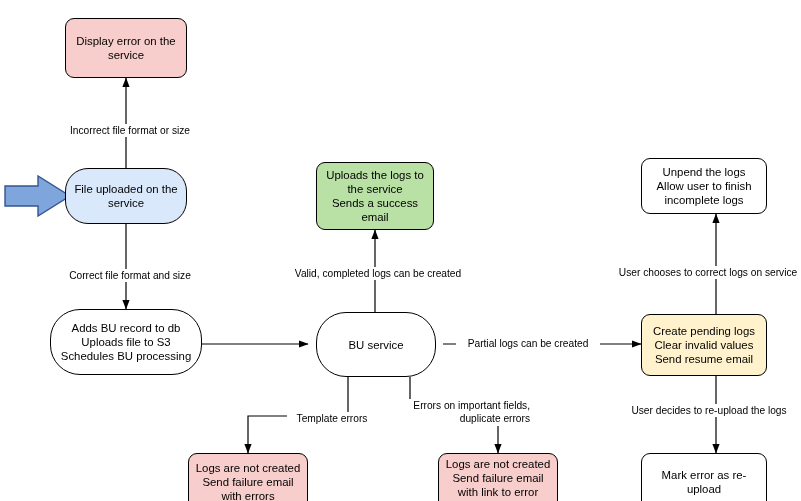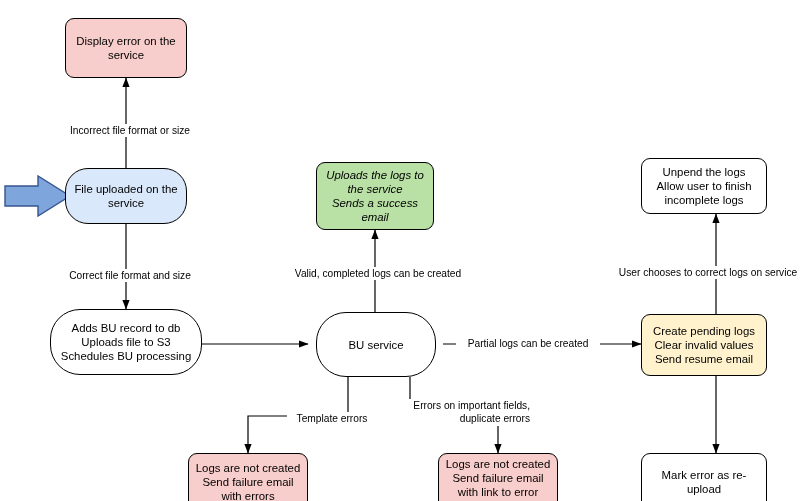--- a/index.html
+++ b/index.html
@@ -77,21 +77,21 @@
   <div class="node" style="left:65px;top:2px;width:122px;height:60px;background:#F8CECC;">Display error on the
 service</div>
 
   <div class="node" style="left:65px;top:152px;width:122px;height:56px;background:#DAE8FC;border-radius:23px;">File uploaded on the
 service</div>
 
   <div class="node" style="left:50px;top:293px;width:152px;height:66px;background:#FFFFFF;border-radius:30px;">Adds BU record to db
 Uploads file to S3
 Schedules BU processing</div>
 
-  <div class="node" style="left:316px;top:146px;width:118px;height:68px;background:#B9E0A5;font-style:italic;">Uploads the logs to
+  <div class="node" style="left:316px;top:146px;width:118px;height:68px;background:#B9E0A5;">Uploads the logs to
 the service
 Sends a success
 email</div>
 
   <div class="node" style="left:316px;top:296px;width:120px;height:65px;background:#FFFFFF;border-radius:30px;">BU service</div>
 
   <div class="node" style="left:188px;top:437px;width:120px;height:58px;background:#F8CECC;">Logs are not created
 Send failure email
 with errors</div>
 
@@ -119,14 +119,15 @@
 
   <div class="edge-label" style="left:456px;top:321px;width:140px;">Partial logs can be created</div>
 
   <div class="edge-label" style="left:287px;top:396px;width:86px;">Template errors</div>
 
   <div class="edge-label" style="left:392px;top:383px;width:136px;text-align:right;">Errors on important fields,
 duplicate errors</div>
 
   <div class="edge-label" style="left:609px;top:250px;width:194px;">User chooses to correct logs on service</div>
 
+  <div class="edge-label" style="left:617px;top:388px;width:180px;">User decides to re-upload the logs</div>
 
 </div>
 
 </body></html>

